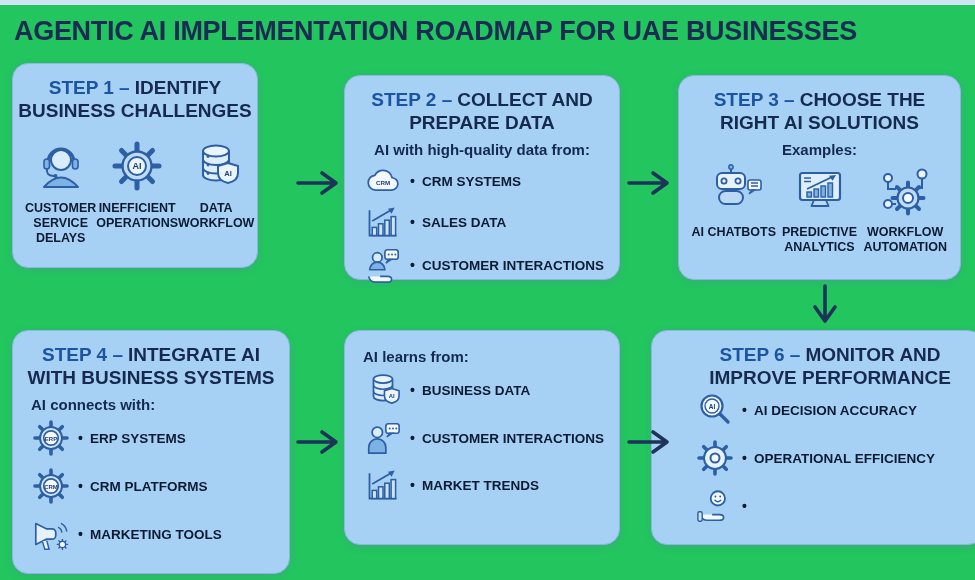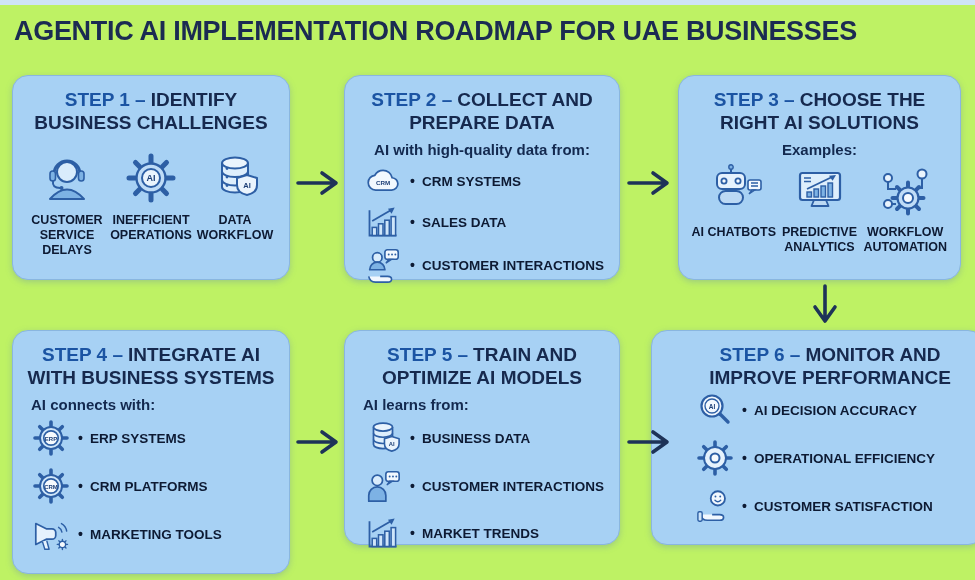--- a/index.html
+++ b/index.html
@@ -1,24 +1,24 @@
 <!DOCTYPE html>
 <html><head>
 <meta charset="utf-8">
 <style>
   * { margin:0; padding:0; box-sizing:border-box; }
   html,body { background:#dfe9f5; }
   body { font-family:"Liberation Sans", sans-serif; }
-  .canvas { position:relative; width:975px; height:580px; background:#bef264; overflow:hidden; }
+  .canvas { position:relative; width:975px; height:580px; background:#22c55e; overflow:hidden; }
   .topstrip { position:absolute; top:0; left:0; right:0; height:5px; background:#cfe4f7; }
   .title { position:absolute; left:14px; top:16px; font-size:27px; font-weight:700;
            color:#1b2b52; letter-spacing:-0.3px; white-space:nowrap; }
   .box { position:absolute; background:#a7d1f4; border:1px solid #8ab6df; border-radius:16px;
          box-shadow:0 2px 6px rgba(96,136,176,0.35); padding:10px 12px 8px; }
-  .box1 { left:12px;  top:75px;  width:278px; height:205px; }
+  .box1 { left:12px;  top:63px;  width:246px; height:205px; }
   .box2 { left:344px; top:75px;  width:276px; height:205px; }
   .box3 { left:678px; top:75px;  width:283px; height:205px; }
   .box4 { left:12px;  top:330px; width:278px; height:244px; }
   .box5 { left:344px; top:330px; width:276px; height:215px; }
   .box6 { left:651px; top:330px; width:333px; height:215px;padding-left:37px; }
   .step-title { text-align:center; font-size:19px; line-height:1.22; font-weight:700; color:#16294e; margin-top:2px; }
   .step-title .line { display:flex; justify-content:center; gap:5px; white-space:nowrap; }
   .step-num { color:#1b54a3; }
   .sub { font-size:15px; font-weight:700; color:#13294f; margin:7px 0 6px; }
   .sub.center { text-align:center; }
@@ -256,27 +256,20 @@
           </g>
         </svg>
           </span>
         <span class="bullet">•</span>
         <span class="row-label">MARKETING TOOLS</span>
       </div>
     </div>
   </section>
 
   <section class="box box5">
-    <div class="step-title">
-      <div class="line">
-          <span class="step-num">STEP 5 –</span>
-          <span>TRAIN AND</span>
-        </div>
-      <div class="line">OPTIMIZE AI MODELS</div>
-    </div>
     <div class="sub left">AI learns from:</div>
     <div class="rows roomy">
       <div class="row">
         <span class="icon-sm">
             <svg width="38" height="38" viewBox="-26 -26 52 52">
           <path d="M-13 -15 v24 a13 5.5 0 0 0 26 0 v-24" fill="#ddeefc" stroke="#2d5fa5" stroke-width="2.4"></path>
           <ellipse cx="0" cy="-15" rx="13" ry="5.5" fill="#eaf4fd" stroke="#2d5fa5" stroke-width="2.4"></ellipse>
           <path d="M-13 -6.5 a13 5.5 0 0 0 26 0 M-13 2 a13 5.5 0 0 0 26 0" fill="none" stroke="#2d5fa5" stroke-width="2.2"></path>
           <g transform="translate(12,8)">
             <path d="M0 -10 L10 -7 v7 q0 8 -10 10 q-10 -2 -10 -10 v-7 z" fill="#eaf4fd" stroke="#2d5fa5" stroke-width="2.2" stroke-linejoin="round"></path>
@@ -361,21 +354,20 @@
             <svg width="38" height="38" viewBox="-20 -20 40 40">
           <circle cx="3" cy="-8" r="7.5" fill="#f2f8fe" stroke="#2d5fa5" stroke-width="1.9"></circle>
           <circle cx="0.5" cy="-10" r="1" fill="#2d5fa5"></circle>
               <circle cx="5.5" cy="-10" r="1" fill="#2d5fa5"></circle>
           <path d="M0 -6 q3 3 6 0" fill="none" stroke="#2d5fa5" stroke-width="1.5" stroke-linecap="round"></path>
           <path d="M-15 9 q1 6 7 6 h13 q4 0 4 -3 q0 -3 -4 -3 h-8" fill="#f2f8fe" stroke="#2d5fa5" stroke-width="1.8" stroke-linejoin="round"></path>
           <rect x="-18" y="6" width="4.5" height="10" rx="1.5" fill="#cfe6fa" stroke="#2d5fa5" stroke-width="1.5"></rect>
         </svg>
           </span>
         <span class="bullet">•</span>
-        <span class="row-label">CUSTOMER SATISFACTION</span>
       </div>
     </div>
   </section>
 
   <svg class="arrow" style="left:295px; top:170px;" width="46" height="26" viewBox="0 0 46 26">
     <path d="M3 13 H38 M27 3 L41 13 L27 23" fill="none" stroke="#1e3358" stroke-width="3.6" stroke-linecap="round" stroke-linejoin="round"></path>
   </svg>
   <svg class="arrow" style="left:626px; top:170px;" width="46" height="26" viewBox="0 0 46 26">
     <path d="M3 13 H38 M27 3 L41 13 L27 23" fill="none" stroke="#1e3358" stroke-width="3.6" stroke-linecap="round" stroke-linejoin="round"></path>
   </svg>

